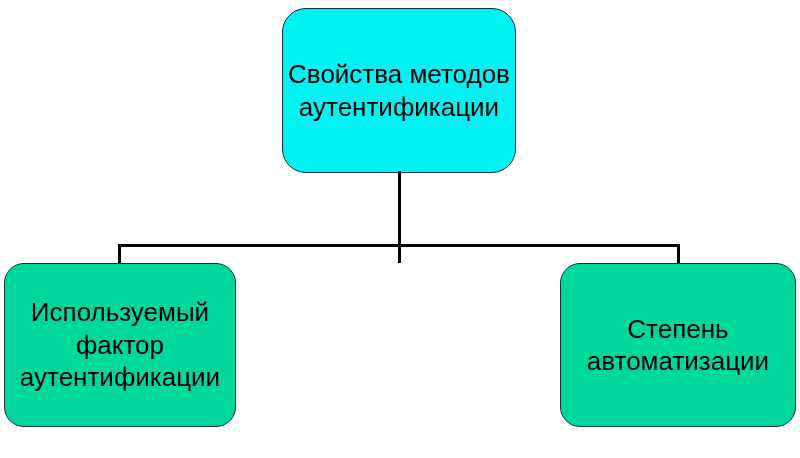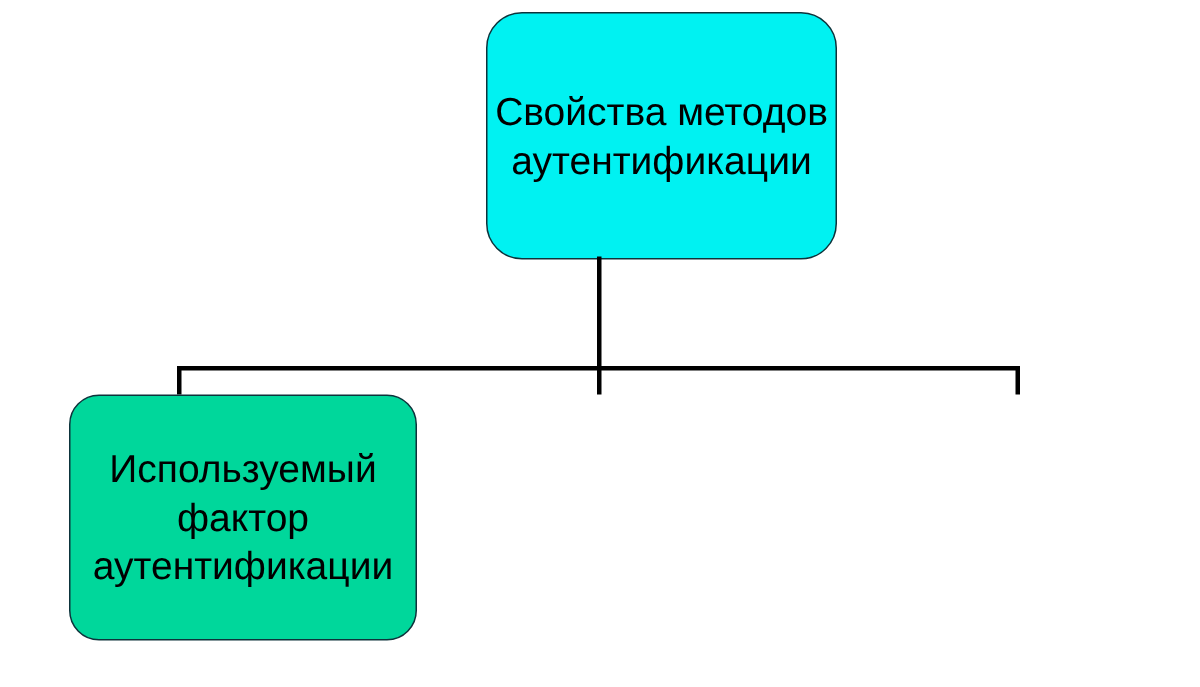--- a/index.html
+++ b/index.html
@@ -19,21 +19,20 @@
     position: absolute;
     box-sizing: border-box;
     border: 1.5px solid var(--border, #0d333b);
     display: flex;
     align-items: center;
     justify-content: center;
     text-align: center;
     color: var(--text, #000000);
     font-size: 26px;
     line-height: 1.25;
-    margin-left: 42px;
   }
   .node .label {
     white-space: pre-line;
     display: block;
     width: 100%;
   }
   .node.root {
     left: 282px;
     top: 8px;
     width: 234px;
@@ -75,14 +74,18 @@
   <div class="connector dropl"></div>
   <div class="connector dropr"></div>
 
   <div class="node child c0">
     <span class="label">Используемый
 фактор
 аутентификации</span>
   </div>
 
 
+  <div class="node child c2">
+    <span class="label">Степень
+автоматизации</span>
+  </div>
 
 </div>
 
 </body></html>

